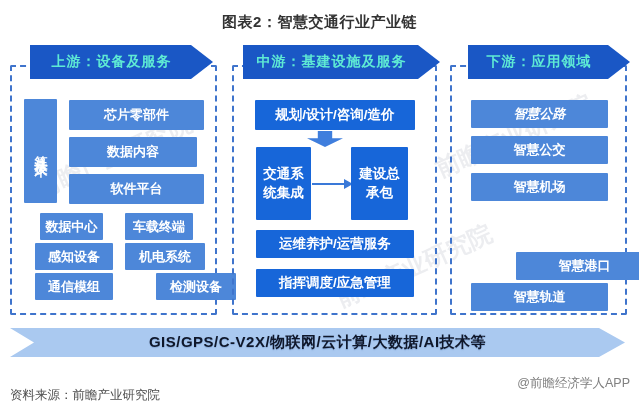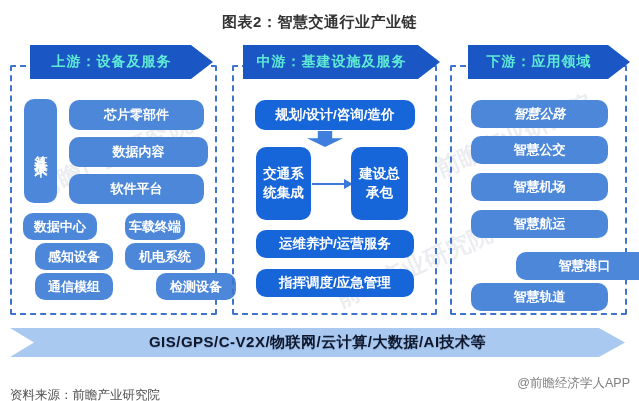--- a/index.html
+++ b/index.html
@@ -34,31 +34,31 @@
     padding-right:20px;box-sizing:border-box;z-index:5;
     clip-path:polygon(0 0,calc(100% - 22px) 0,100% 50%,calc(100% - 22px) 100%,0 100%);
     letter-spacing:1px;
   }
   .hdr-up{left:30px;width:183px;}
   .hdr-mid{left:243px;width:197px;}
   .hdr-down{left:468px;width:162px;}
   
   .bx{
     position:absolute;display:flex;align-items:center;justify-content:center;
-    color:#fff;font-weight:bold;text-align:center;box-sizing:border-box;border-radius:10px;
+    color:#fff;font-weight:bold;text-align:center;box-sizing:border-box;border-radius:1px;
   }
   .bx-light{background:#4d87d9;font-size:13px;}
   .bx-deep{background:#1766d9;font-size:13.5px;}
   
   .algo{left:12px;top:32px;width:33px;height:104px;writing-mode:vertical-rl;text-orientation:upright;letter-spacing:3px;}
   .up-stack-0{left:57px;top:33px;width:135px;height:30px;}
-  .up-stack-1{left:57px;top:70px;width:139px;height:30px;}
+  .up-stack-1{left:57px;top:70px;width:128px;height:30px;}
   .up-stack-2{left:57px;top:107px;width:135px;height:30px;}
-  .up-g0{left:11px; top:146px;width:74px;height:27px;}
-  .up-g1{left:113px;top:146px;width:60px;height:27px;}
+  .up-g0{left:28px; top:146px;width:63px;height:27px;}
+  .up-g1{left:113px;top:146px;width:68px;height:27px;}
   .up-g2{left:23px; top:176px;width:78px;height:27px;}
   .up-g3{left:113px;top:176px;width:80px;height:27px;}
   .up-g4{left:23px; top:206px;width:78px;height:27px;}
   .up-g5{left:113px;top:206px;width:80px;height:27px;margin-left:31px;}
   
   .mid-top{left:21px;top:33px;width:160px;height:30px;}
   .down-arrow{
     position:absolute;left:73px;top:64px;width:36px;height:16px;background:#3f7edd;
     clip-path:polygon(30% 0,70% 0,70% 45%,100% 45%,50% 100%,0 45%,30% 45%);
   }
@@ -119,21 +119,20 @@
     <div class="harrow"></div>
     <div class="bx bx-deep mid-right">建设总承包</div>
     <div class="bx bx-deep mid-b1">指挥调度/应急管理</div>
     <div class="bx bx-deep mid-b0">运维养护/运营服务</div>
   </div>
 
   <div class="col col-down">
     <div class="bx bx-light dn dn0">智慧公路</div>
     <div class="bx bx-light dn dn1">智慧公交</div>
     <div class="bx bx-light dn dn2">智慧机场</div>
-    <div class="bx bx-light dn dn3">智慧航运</div>
     <div class="bx bx-light dn dn4">智慧港口</div>
     <div class="bx bx-light dn dn5">智慧轨道</div>
   </div>
 
   <div class="banner">GIS/GPS/C-V2X/物联网/云计算/大数据/AI技术等</div>
 
   <div class="footer-src">资料来源：前瞻产业研究院</div>
   <div class="footer-credit">@前瞻经济学人APP</div>
 
 </div>

